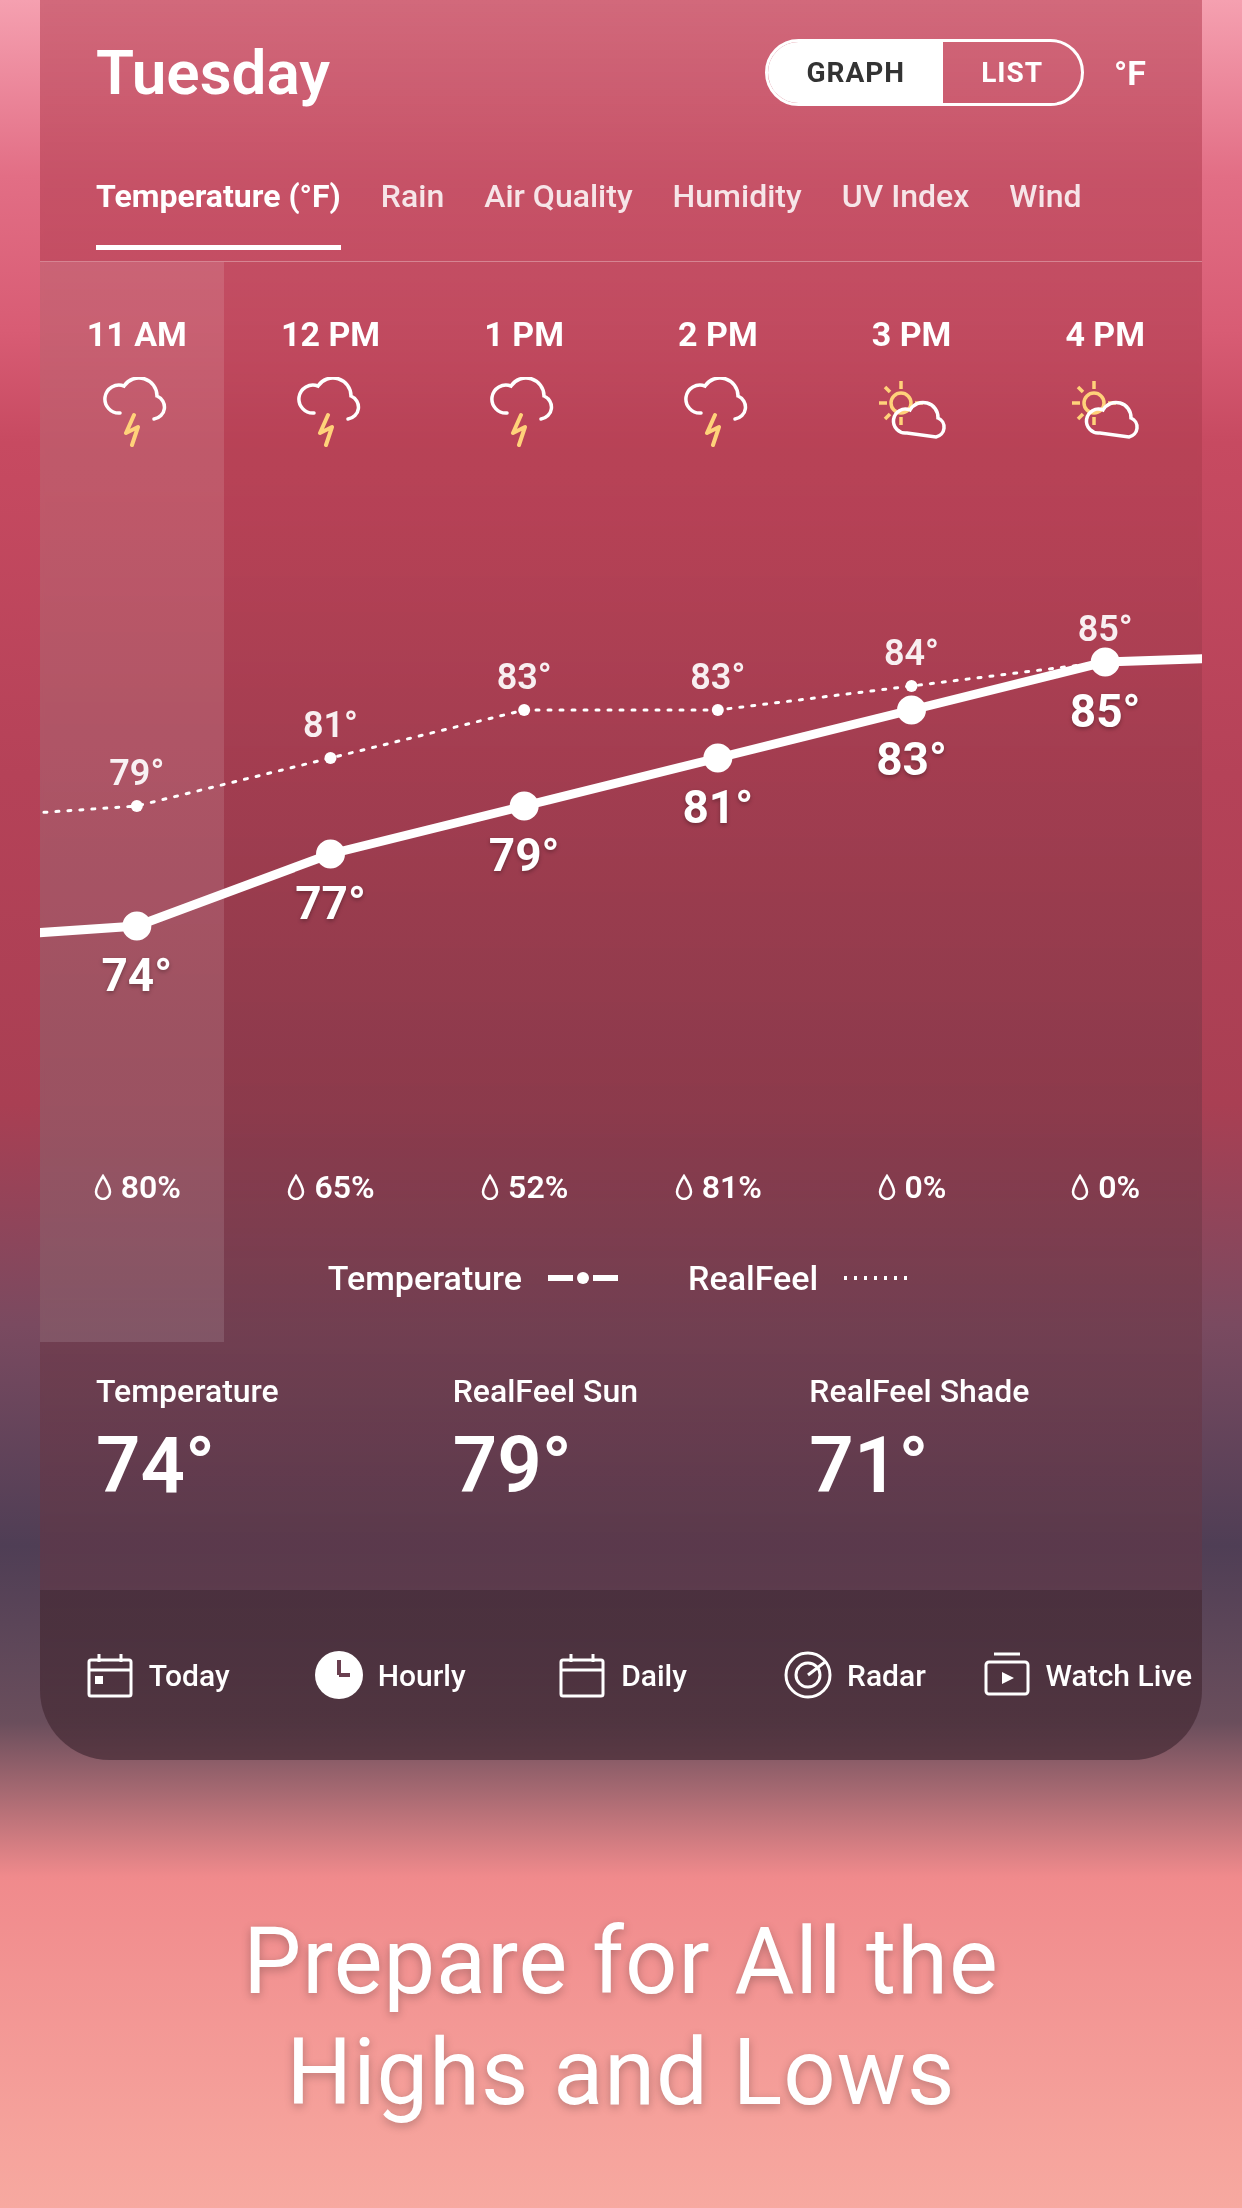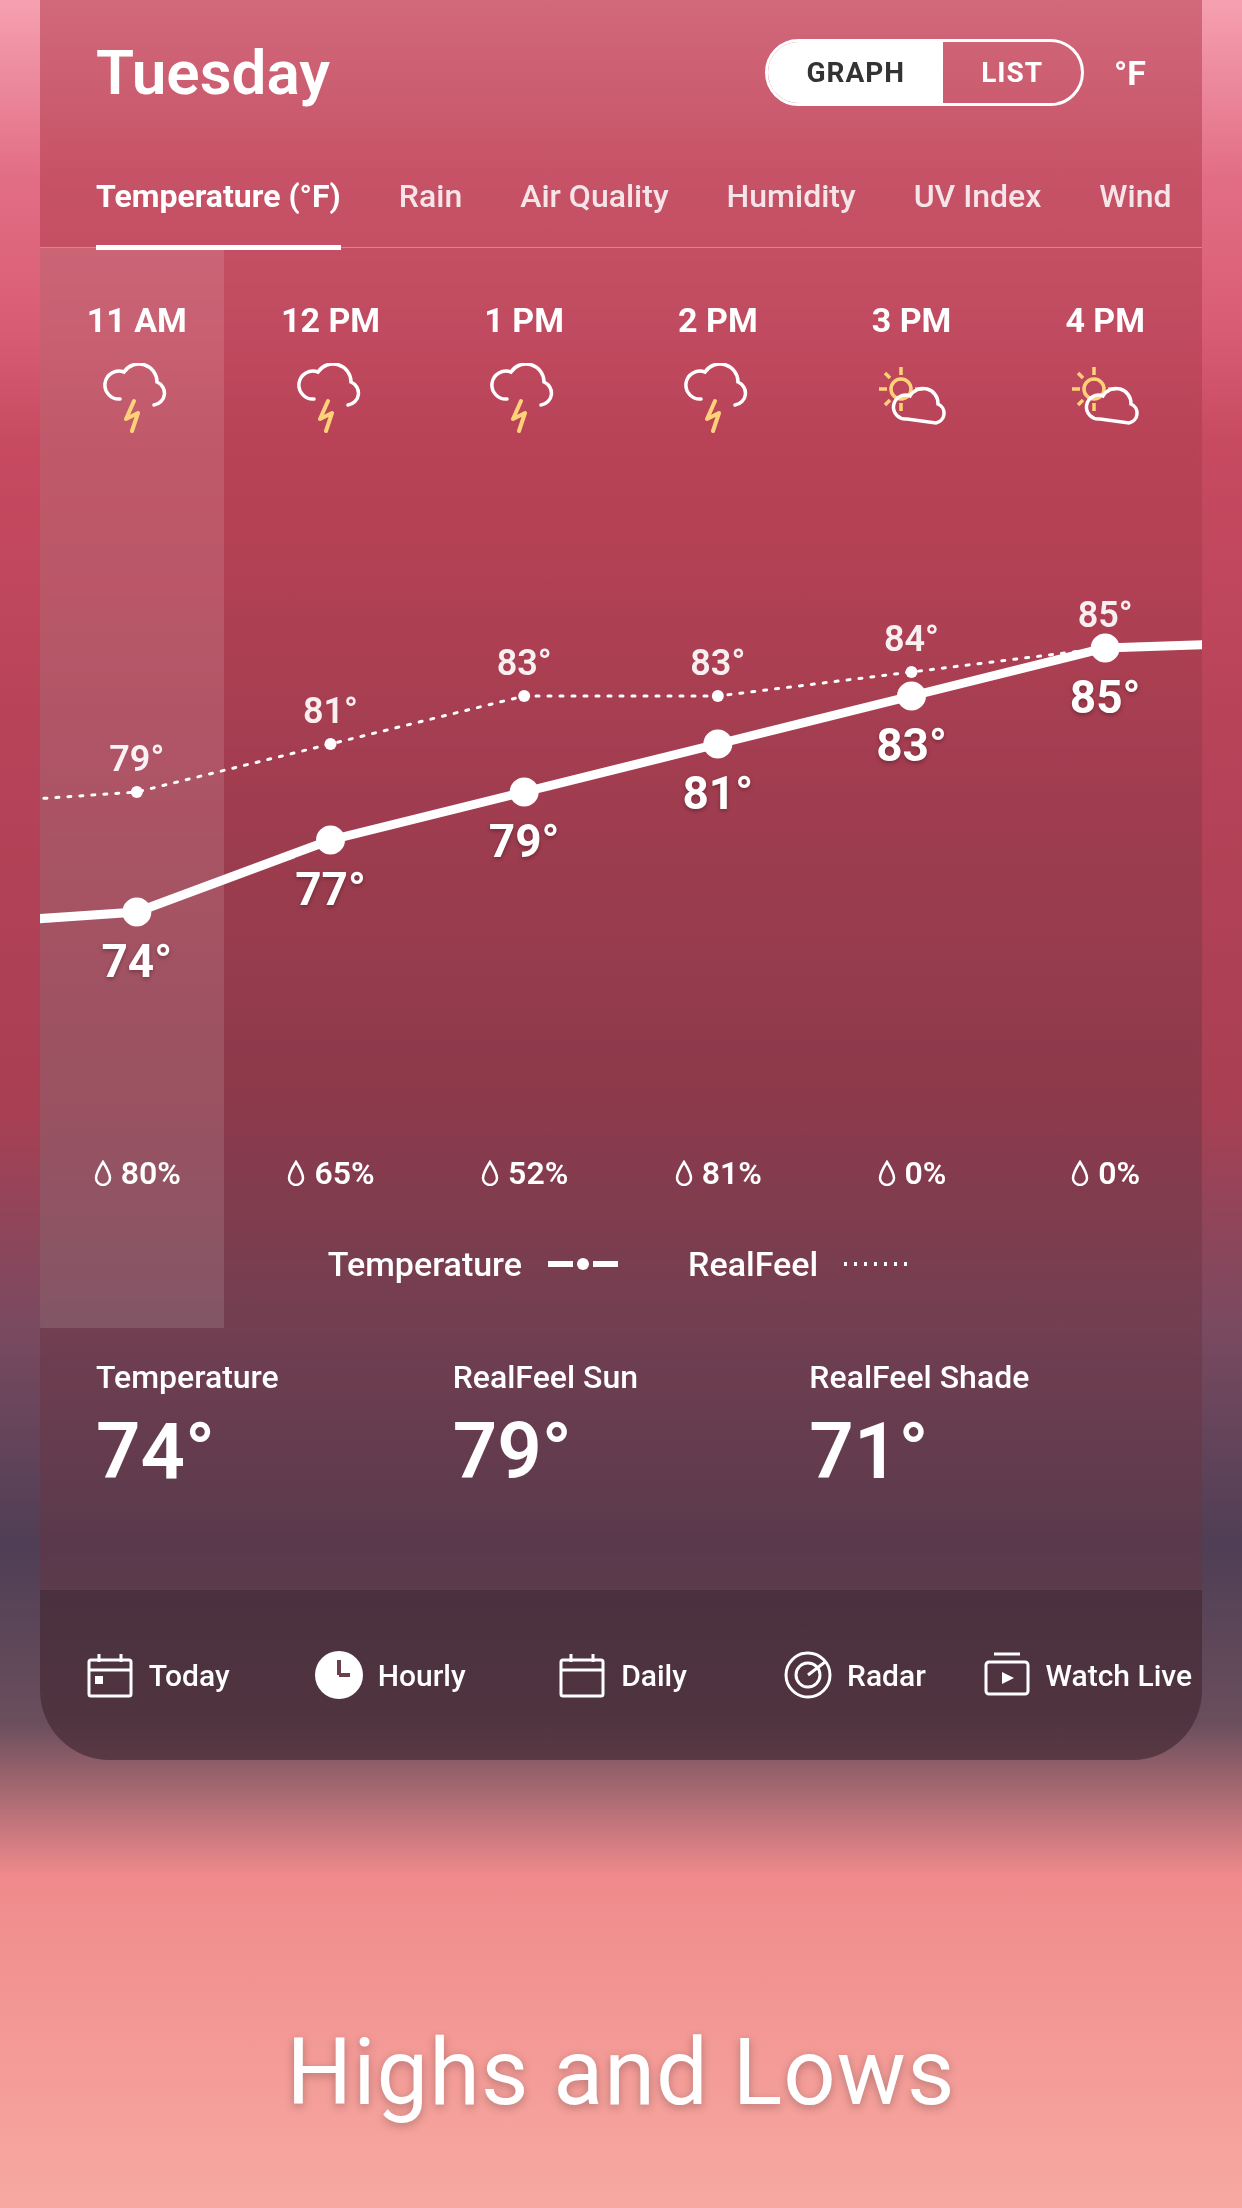--- a/index.html
+++ b/index.html
@@ -31,21 +31,21 @@
 
   
   .hdr { display:flex; align-items:center; padding: 36px 56px 20px 56px; }
   .day-title { font-size: 62px; font-weight:600; flex:1; }
   .seg { display:flex; border:3px solid #fff; border-radius: 60px; overflow:hidden; }
   .seg div { padding: 14px 38px; font-size:28px; font-weight:700; letter-spacing:1px; }
   .seg .active { background:#fff; color:#333; }
   .unit { margin-left:30px; font-size:34px; font-weight:700; }
 
   
-  .filters { display:flex; gap:58px; padding: 48px 56px 0 56px; border-bottom:1px solid rgba(255,255,255,0.3); }
+  .filters { display:flex; gap:40px; padding: 48px 56px 14px 56px; border-bottom:1px solid rgba(255,255,255,0.3); }
   .filters div { font-size:32px; font-weight:500; padding-bottom:30px; color:rgba(255,255,255,0.85); white-space:nowrap; }
   .filters .active { color:#fff; font-weight:700; border-bottom:5px solid #fff; margin-bottom:-3px; }
 
   
   .hourly { position:relative; height: 1080px; }
   .col-highlight {
     position:absolute; top:0; left:0; width:184px; height:100%;
     background: rgba(255,255,255,0.12);
   }
   .hour-cols { position:absolute; inset:0; display:flex; }
@@ -340,14 +340,15 @@
             <line x1="14" y1="6" x2="40" y2="6"></line>
           </svg>
       </span>
       <span>Watch Live</span>
     </div>
   </div>
 
 </div>
 
 <div class="tagline">
+  <div>Prepare for All the</div>
   <div>Highs and Lows</div>
 </div>
 
 </body></html>

